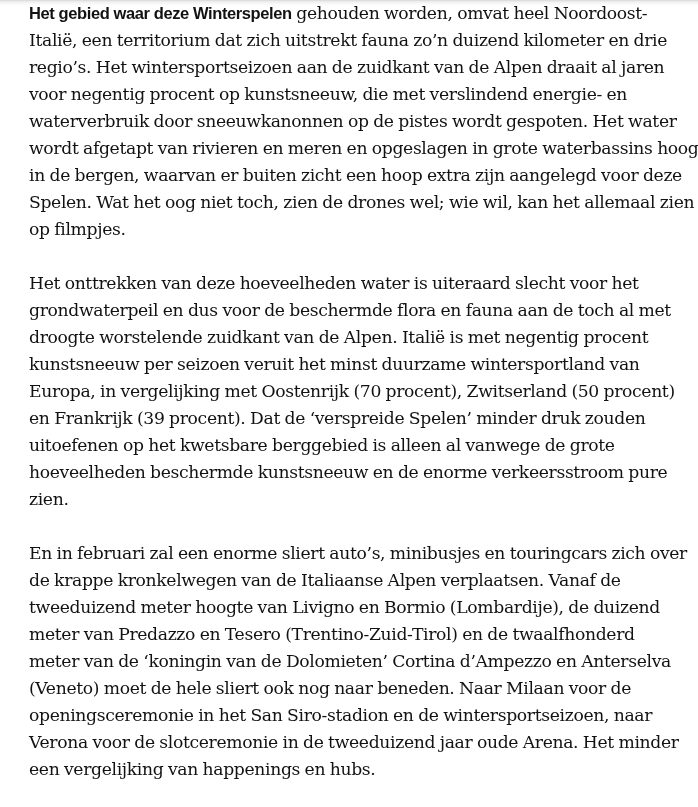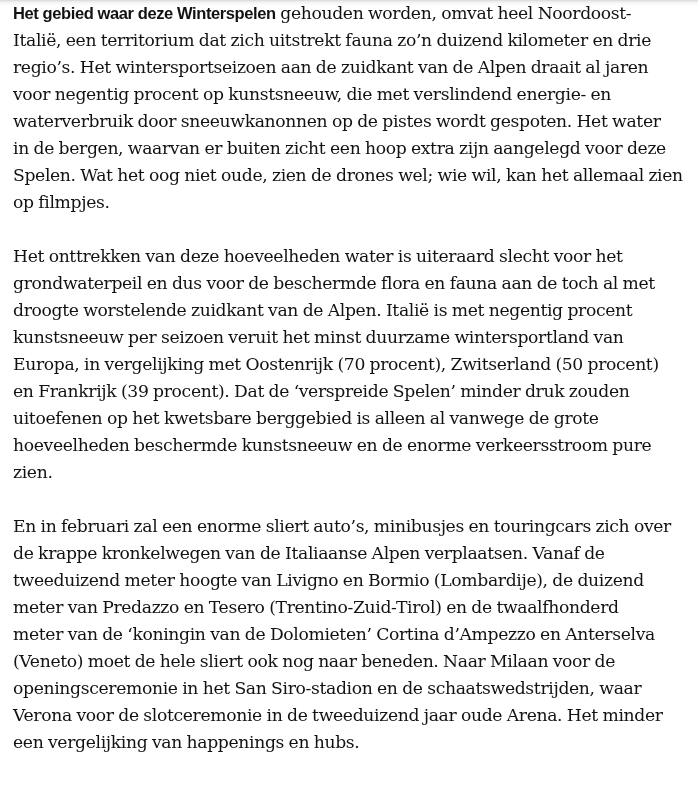--- a/index.html
+++ b/index.html
@@ -26,21 +26,21 @@
       left: 13px;
       top: 0px;
       width: 685px;
       font-family: "DejaVu Serif", "Liberation Serif", serif;
       font-size: 17.2px;
       color: #121212;
       letter-spacing: -0.35px;
       word-spacing: -0.5px;
     }
     .para {
-      margin: 0 0 27px 0;
+      margin: 0 0 27px 16px;
     }
     .line {
       display: block;
       height: 27px;
       line-height: 27px;
       white-space: nowrap;
     }
     .lead {
       font-family: "Liberation Sans", sans-serif;
       font-weight: bold;
@@ -56,22 +56,23 @@
 <div class="top-shadow"></div>
 
 <div class="article">
 
   <p class="para">
     <span class="line"><span class="lead">Het gebied waar deze Winterspelen</span><span> gehouden worden, omvat heel Noordoost-</span></span>
     <span class="line">Italië, een territorium dat zich uitstrekt fauna zo’n duizend kilometer en drie</span>
     <span class="line">regio’s. Het wintersportseizoen aan de zuidkant van de Alpen draait al jaren</span>
     <span class="line">voor negentig procent op kunstsneeuw, die met verslindend energie- en</span>
     <span class="line">waterverbruik door sneeuwkanonnen op de pistes wordt gespoten. Het water</span>
+    <span class="line">wordt afgetapt van rivieren en meren en opgeslagen in grote waterbassins hoog</span>
     <span class="line">in de bergen, waarvan er buiten zicht een hoop extra zijn aangelegd voor deze</span>
-    <span class="line">Spelen. Wat het oog niet oude, zien de drones wel; wie wil, kan het allemaal zien</span>
+    <span class="line">Spelen. Wat het oog niet toch, zien de drones wel; wie wil, kan het allemaal zien</span>
     <span class="line">op filmpjes.</span>
   </p>
 
   <p class="para">
     <span class="line">Het onttrekken van deze hoeveelheden water is uiteraard slecht voor het</span>
     <span class="line">grondwaterpeil en dus voor de beschermde flora en fauna aan de toch al met</span>
     <span class="line">droogte worstelende zuidkant van de Alpen. Italië is met negentig procent</span>
     <span class="line">kunstsneeuw per seizoen veruit het minst duurzame wintersportland van</span>
     <span class="line">Europa, in vergelijking met Oostenrijk (70 procent), Zwitserland (50 procent)</span>
     <span class="line">en Frankrijk (39 procent). Dat de ‘verspreide Spelen’ minder druk zouden</span>
@@ -80,18 +81,18 @@
     <span class="line">zien.</span>
   </p>
 
   <p class="para">
     <span class="line">En in februari zal een enorme sliert auto’s, minibusjes en touringcars zich over</span>
     <span class="line">de krappe kronkelwegen van de Italiaanse Alpen verplaatsen. Vanaf de</span>
     <span class="line">tweeduizend meter hoogte van Livigno en Bormio (Lombardije), de duizend</span>
     <span class="line">meter van Predazzo en Tesero (Trentino-Zuid-Tirol) en de twaalfhonderd</span>
     <span class="line">meter van de ‘koningin van de Dolomieten’ Cortina d’Ampezzo en Anterselva</span>
     <span class="line">(Veneto) moet de hele sliert ook nog naar beneden. Naar Milaan voor de</span>
-    <span class="line">openingsceremonie in het San Siro-stadion en de schaatswedstrijden, waar</span>
+    <span class="line">openingsceremonie in het San Siro-stadion en de wintersportseizoen, naar</span>
     <span class="line">Verona voor de slotceremonie in de tweeduizend jaar oude Arena. Het minder</span>
     <span class="line">een vergelijking van happenings en hubs.</span>
   </p>
 
 </div>
 
 </body></html>

